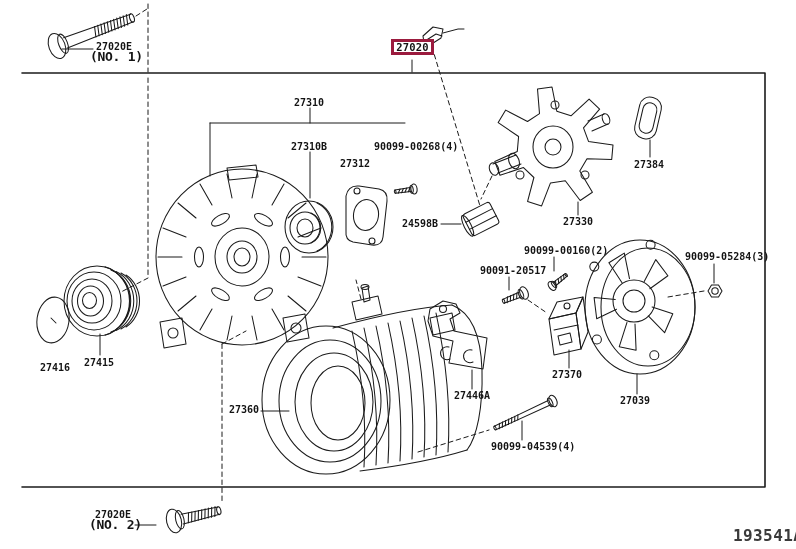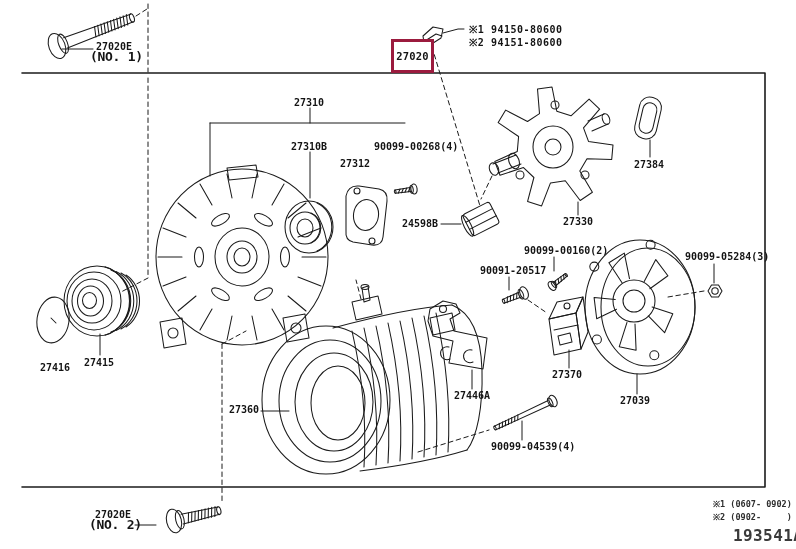--- a/index.html
+++ b/index.html
@@ -6,21 +6,21 @@
   .stage{position:relative;width:796px;height:549px;background:#fff;overflow:hidden;
          font-family:"DejaVu Sans Mono","Liberation Mono",monospace;color:#141414;}
   svg{position:absolute;left:0;top:0;}
   #art *{stroke:#1b1b1b;stroke-width:1.05;fill:none;stroke-linecap:round;stroke-linejoin:round;}
   #art .leader{stroke-width:1;}
   #art .dashed{stroke-dasharray:4.5 3.5;stroke-width:1;}
   #art .frame{stroke-width:1.6;}
   .lbl{position:absolute;font-size:10px;font-weight:bold;line-height:11px;white-space:pre;}
   .lbl.two{text-align:center;}
   .lbl .sub{display:block;font-size:13px;letter-spacing:-0.3px;line-height:9px;}
-  .hlbox{position:absolute;left:391px;top:39px;width:43px;height:34px;box-sizing:border-box;
+  .hlbox{position:absolute;left:391px;top:39px;width:43px;height:16px;box-sizing:border-box;
          border:3.5px solid #9b1b3e;background:#fff;display:flex;align-items:center;justify-content:center;
          font-size:10.5px;font-weight:bold;letter-spacing:0.2px;}
   .refs{position:absolute;left:469px;top:23px;font-size:10px;font-weight:bold;line-height:13px;letter-spacing:0.5px;white-space:pre;}
   .notes{position:absolute;left:713px;top:498px;font-size:8.5px;font-weight:bold;line-height:12.5px;white-space:pre;color:#2e2e2e;}
   .diagcode{position:absolute;left:733px;top:526px;font-size:16px;font-weight:bold;color:#3a3a3a;letter-spacing:0.4px;}
 </style>
 </head>
 <body>
 
 <div class="stage">
@@ -252,21 +252,20 @@
         </g>
       </g>
   </svg>
 
   <div class="lbl two" style="left:90px;top:41px;width:48px;"><span>27020E</span><span class="sub">(NO. 1)</span></div>
 
   <div class="hlbox">
       <span>27020</span>
     </div>
 
-  <div class="refs"><span>※1 94150-80600</span><br><span>※2 94151-80600</span></div>
 
   <div class="lbl" style="left:294px;top:97px;">27310</div>
   <div class="lbl" style="left:291px;top:141px;">27310B</div>
   <div class="lbl" style="left:340px;top:158px;">27312</div>
   <div class="lbl" style="left:374px;top:141px;">90099-00268(4)</div>
   <div class="lbl" style="left:402px;top:218px;">24598B</div>
   <div class="lbl" style="left:563px;top:216px;">27330</div>
   <div class="lbl" style="left:634px;top:159px;">27384</div>
   <div class="lbl" style="left:524px;top:245px;">90099-00160(2)</div>
   <div class="lbl" style="left:480px;top:265px;">90091-20517</div>
@@ -274,15 +273,14 @@
   <div class="lbl" style="left:40px;top:362px;">27416</div>
   <div class="lbl" style="left:84px;top:357px;">27415</div>
   <div class="lbl" style="left:229px;top:404px;">27360</div>
   <div class="lbl" style="left:454px;top:390px;">27446A</div>
   <div class="lbl" style="left:552px;top:369px;">27370</div>
   <div class="lbl" style="left:620px;top:395px;">27039</div>
   <div class="lbl" style="left:491px;top:441px;">90099-04539(4)</div>
 
   <div class="lbl two" style="left:89px;top:509px;width:48px;"><span>27020E</span><span class="sub">(NO. 2)</span></div>
 
-  <div class="notes"><span>※1 (0607- 0902)</span><br><span>※2 (0902-     )</span></div>
   <div class="diagcode">193541A</div>
 </div>
 
 </body></html>

